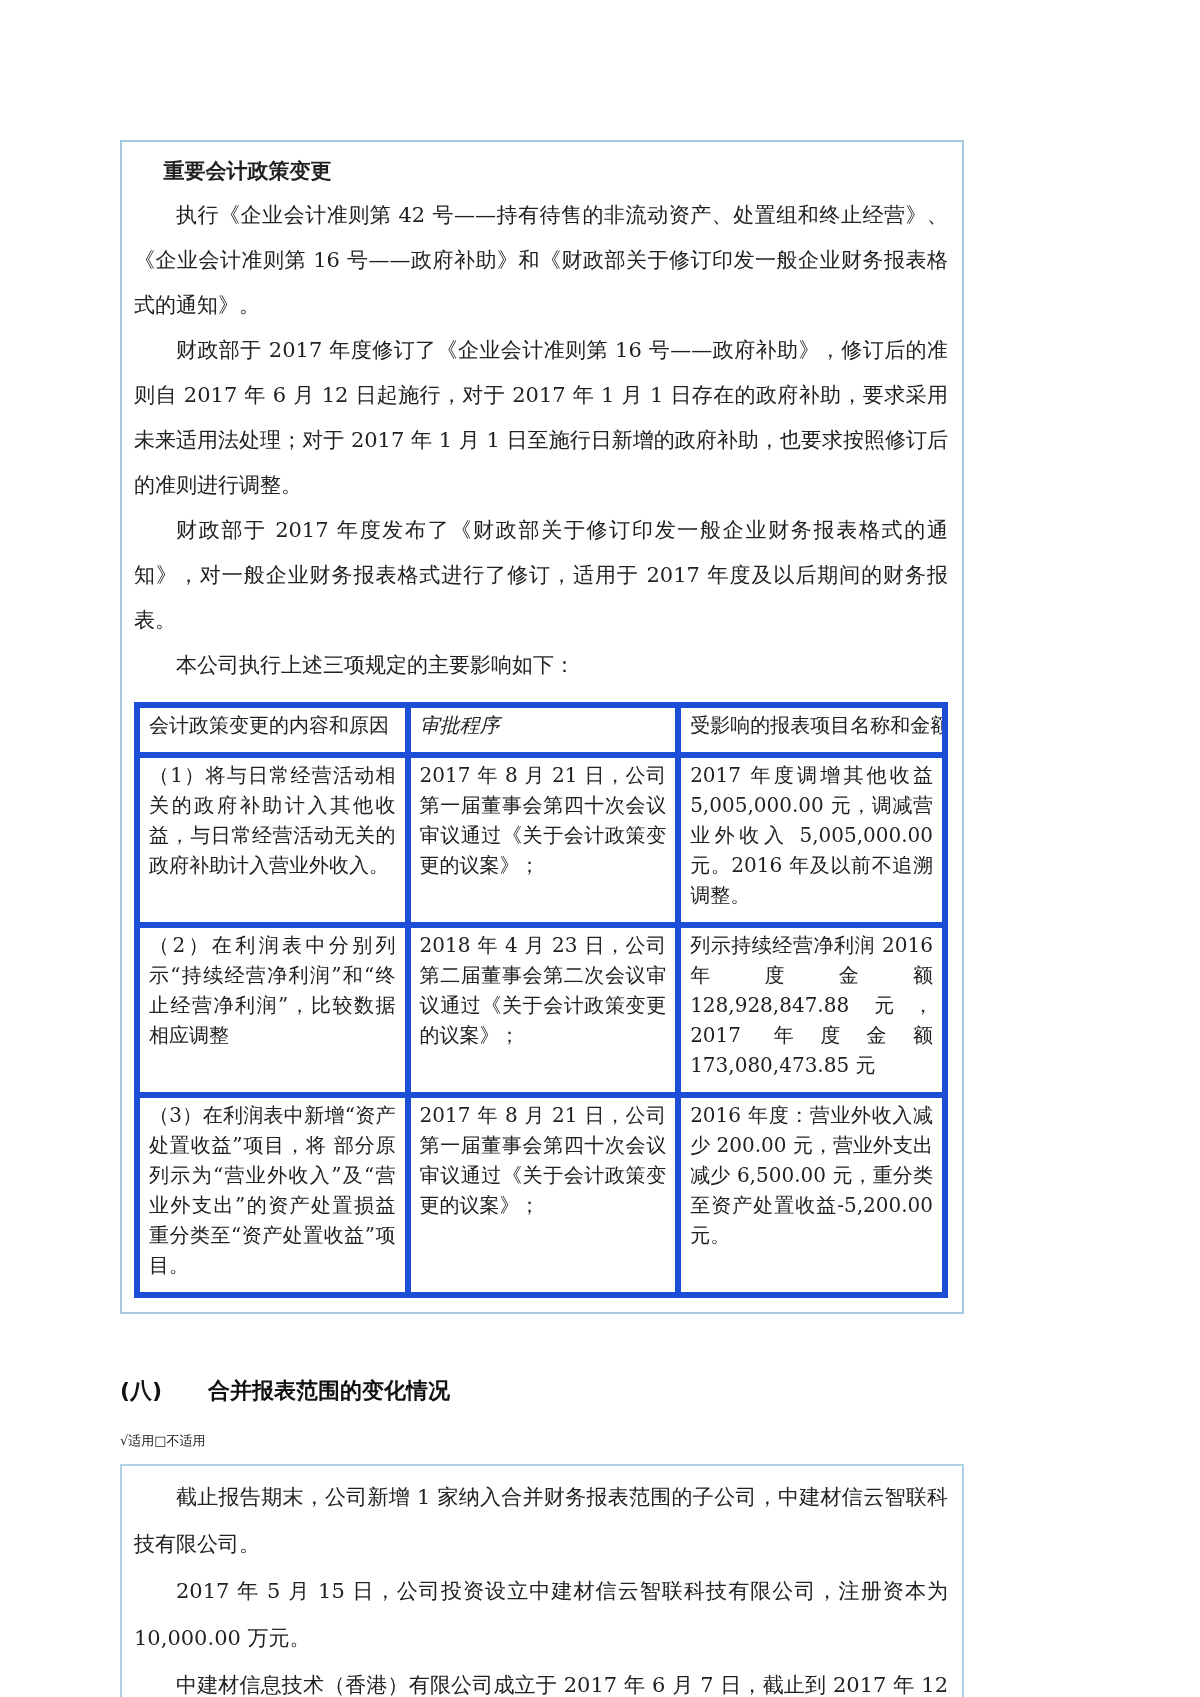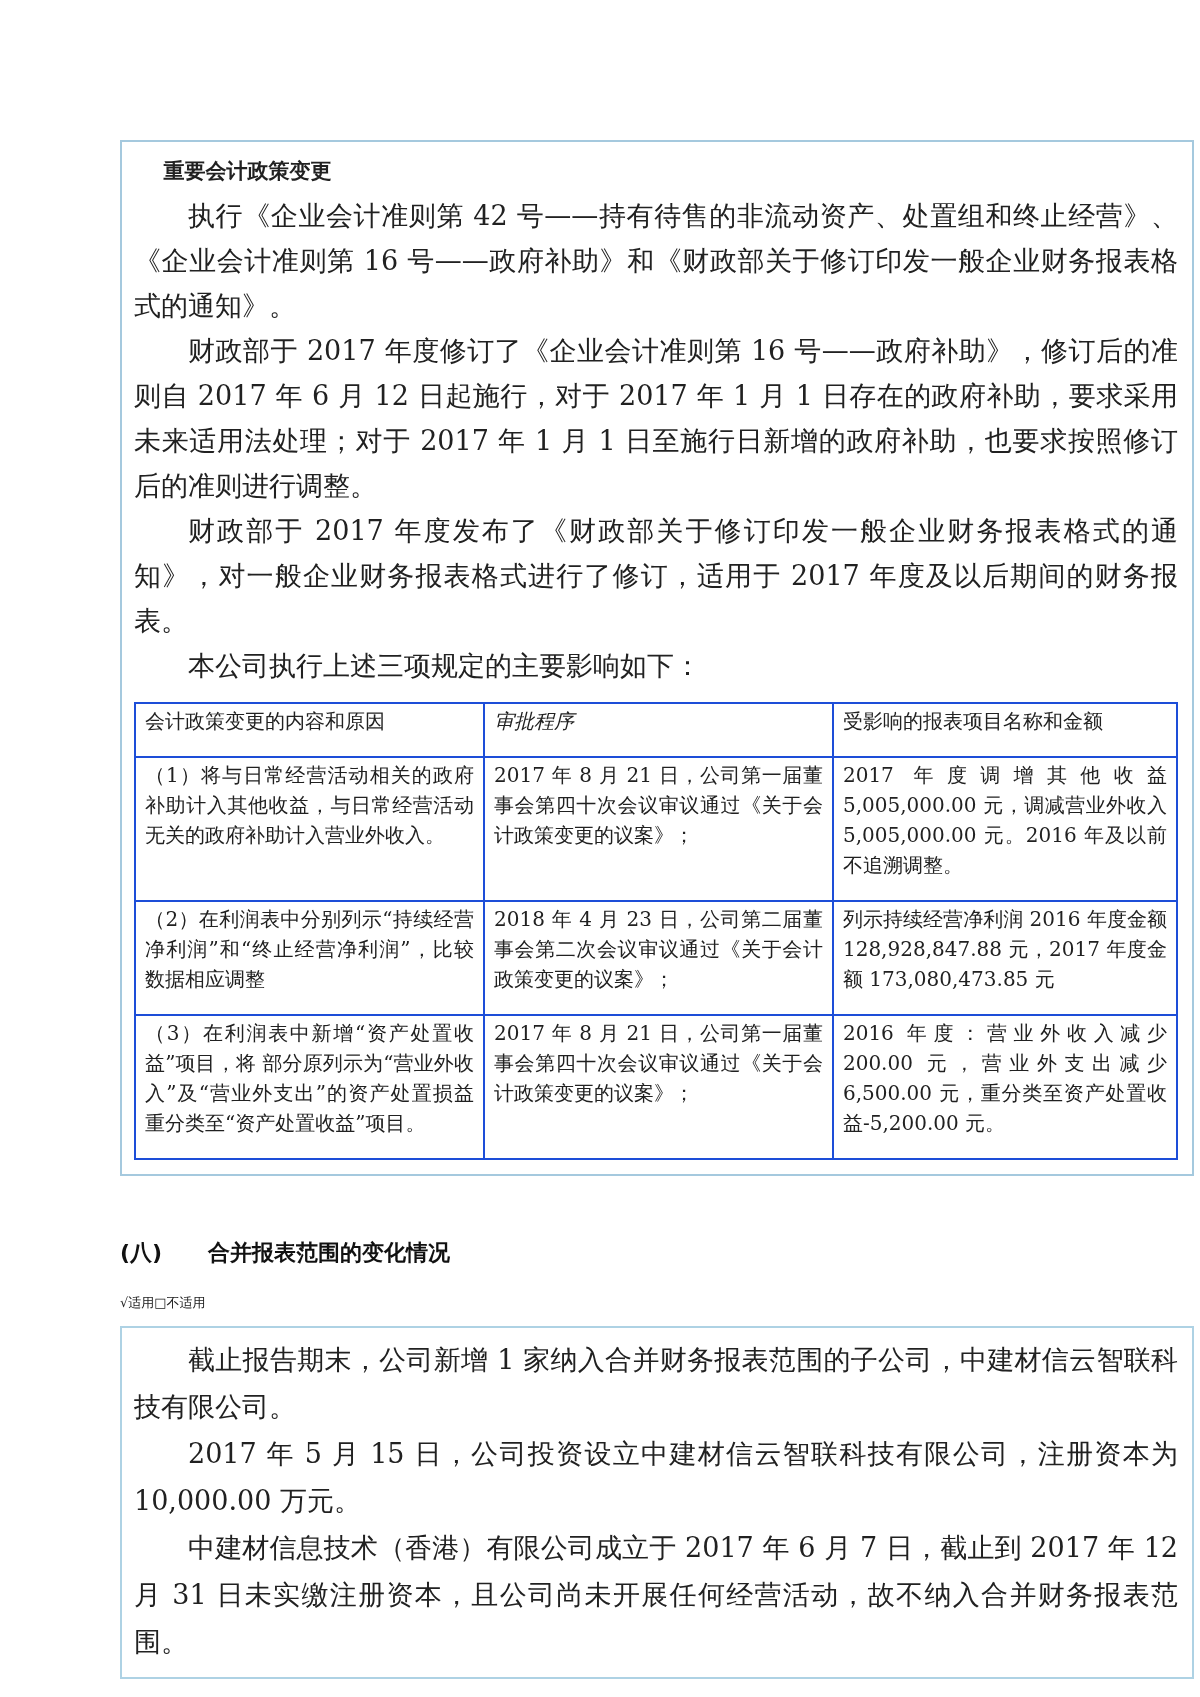--- a/index.html
+++ b/index.html
@@ -12,60 +12,60 @@
     width: 1200px;
     height: 1697px;
     background: #ffffff;
     font-family: "DejaVu Serif", "Liberation Serif", serif;
     color: #212121;
     overflow: hidden;
   }
   .box {
     box-sizing: border-box;
     margin-left: 120px;
-    width: 1074px;
+    width: 844px;
     border: 2px solid #a5c9de;
     background: #ffffff;
     padding: 6px 14px 14px 12px;
   }
   .policy-box {
     margin-top: 140px;
   }
   .box-title {
     font-size: 21px;
     font-weight: bold;
     line-height: 45px;
     text-indent: 1.4em;
     margin: 0;
   }
   .para {
-    font-size: 27px;
+    font-size: 21px;
     line-height: 45px;
     text-align: justify;
     text-indent: 2em;
     margin: 0;
   }
   .scope-box .para {
     line-height: 47px;
   }
   table.impact-table {
     border-collapse: collapse;
     width: 100%;
     margin-top: 14px;
     table-layout: fixed;
   }
   table.impact-table th,
   table.impact-table td {
-    border: 2px solid #1d4ed8;
+    border: 6px solid #1d4ed8;
     font-size: 20px;
     font-weight: normal;
     line-height: 30px;
     text-align: justify;
     vertical-align: top;
-    padding: 2px 9px 20px 9px;
+    padding: 2px 9px 12px 9px;
   }
   table.impact-table th {
     text-align: left;
     white-space: nowrap;
     overflow: hidden;
   }
   .col-1 { width: 33.5%; }
   .col-2 { width: 33.5%; font-style: italic; }
   .col-3 { width: 33%; }
 

